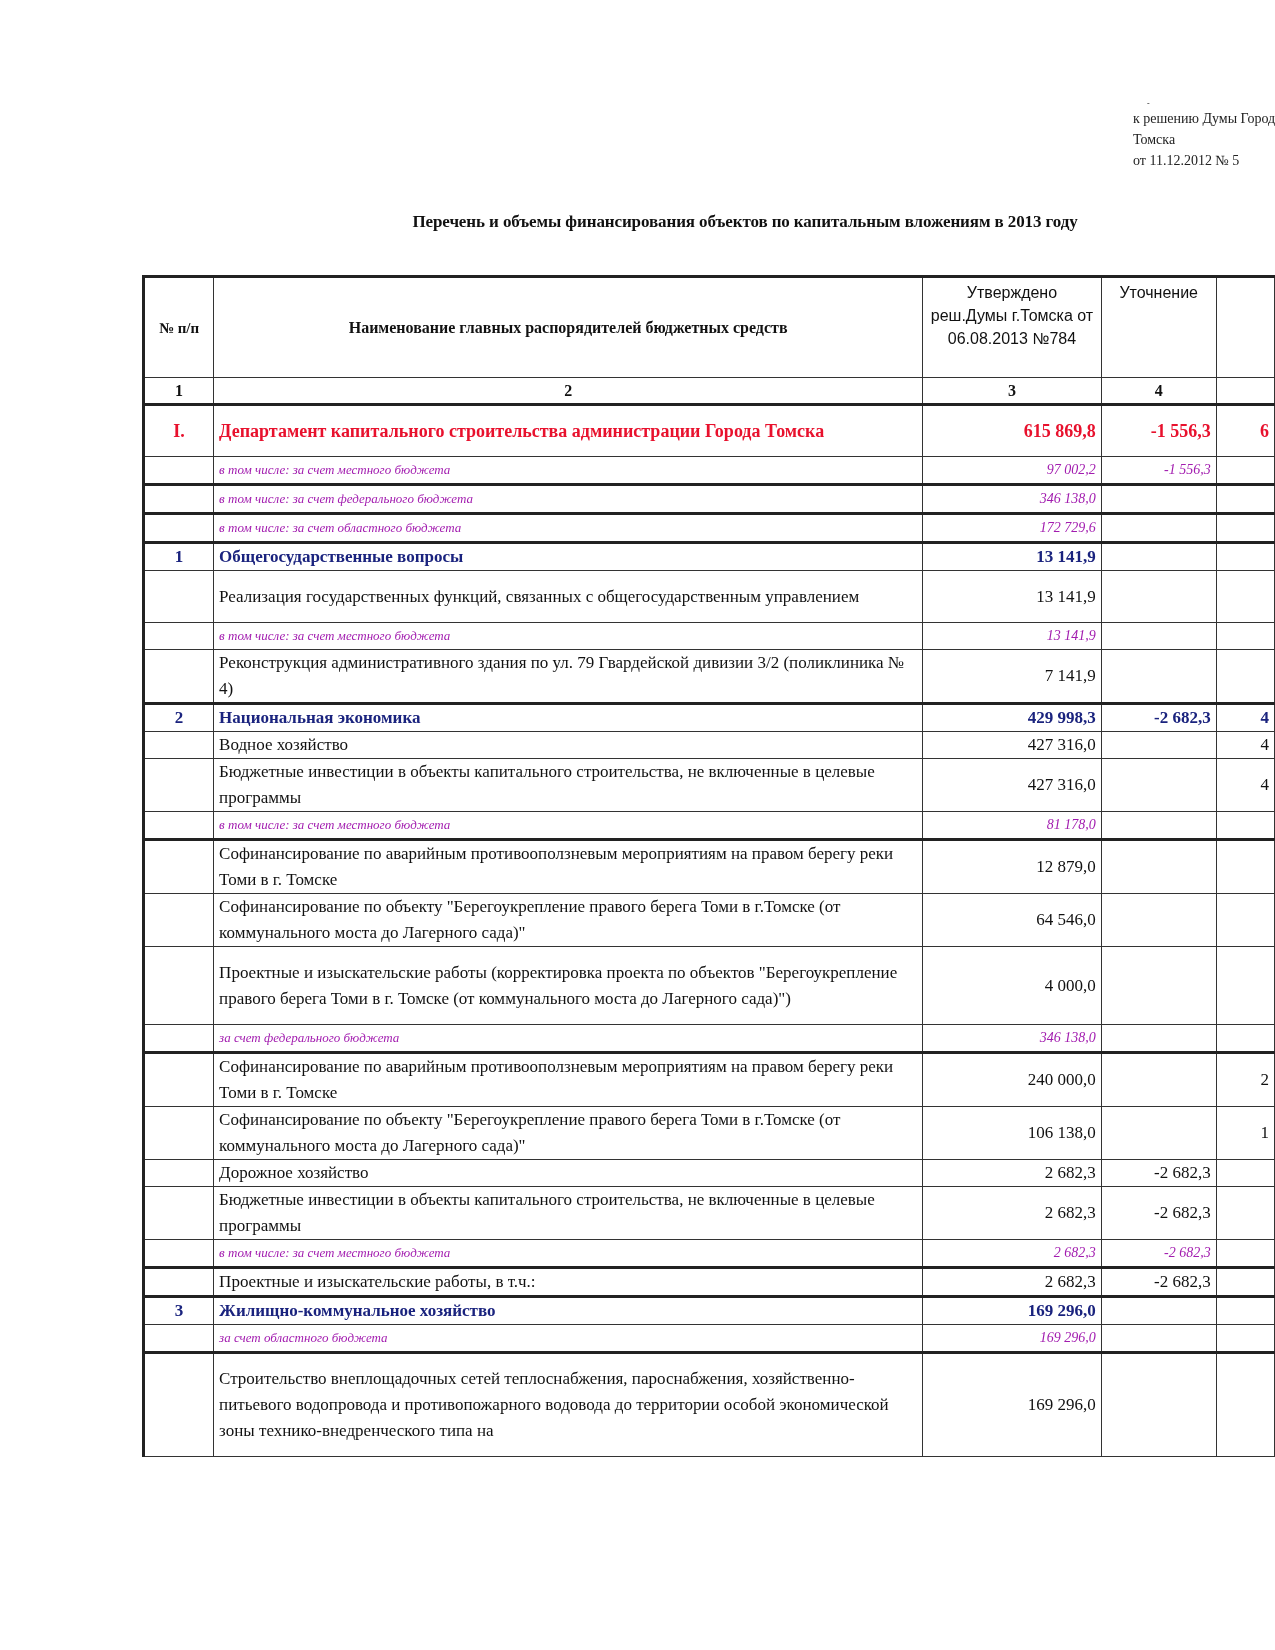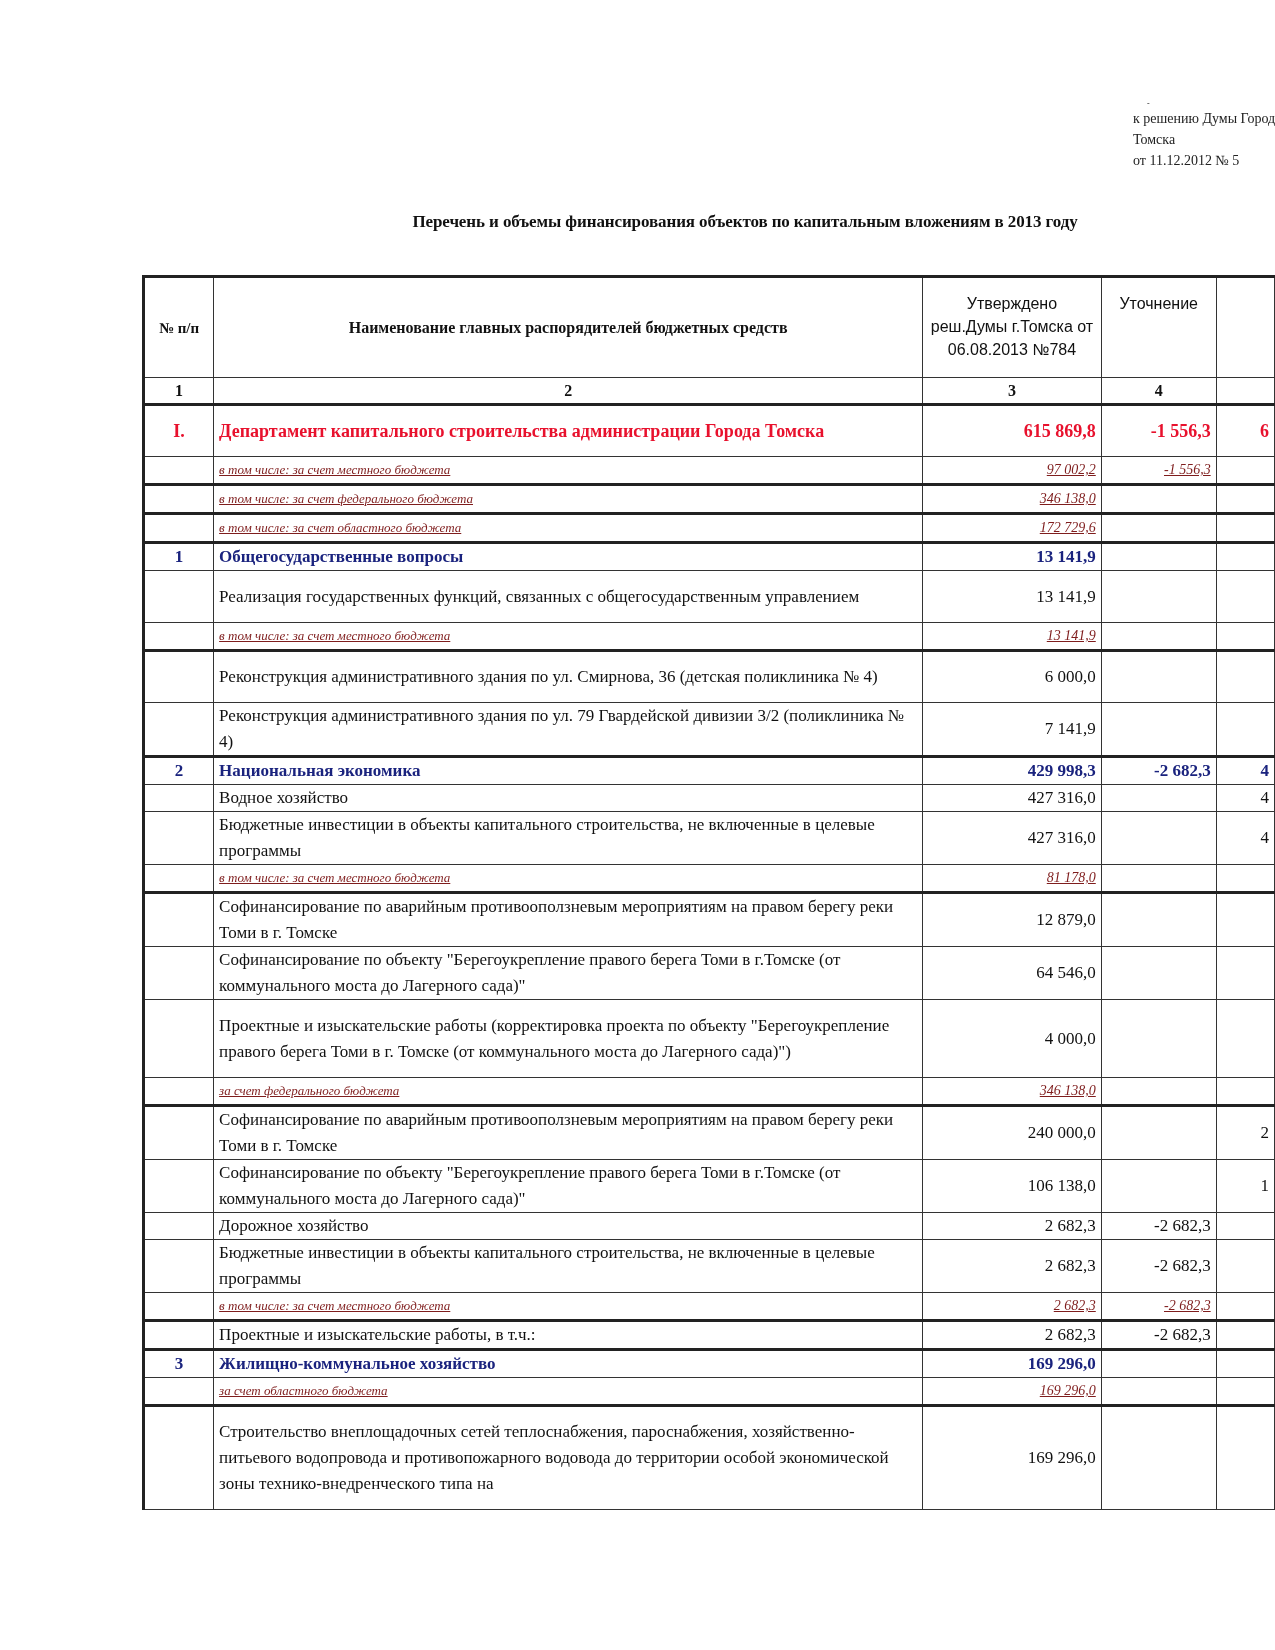--- a/index.html
+++ b/index.html
@@ -20,34 +20,34 @@
   table {
     border-collapse: collapse; table-layout: fixed;
     border-left: 3px solid #222; border-top: 3px solid #222;
   }
   td, th { border: 1.5px solid #333; padding: 0 5px; vertical-align: middle; }
   col.c1 { width: 72px; } col.c2 { width: 732px; } col.c3 { width: 182px; }
   col.c4 { width: 116px; } col.c5 { width: 60px; }
   th.h-no { font-size: 15px; font-weight: bold; text-align: center; line-height: 22px; }
   th.h-name { font-size: 16px; font-weight: bold; text-align: center; }
   th.h-sans { font-family: "Liberation Sans", "DejaVu Sans", sans-serif; font-weight: normal;
-    font-size: 16px; line-height: 23px; text-align: center; vertical-align: top; padding-top: 14px; }
+    font-size: 16px; line-height: 23px; text-align: center; vertical-align: top; padding-top: 3px; }
   tr.head { height: 101px; }
   tr.colnum { height: 27px; border-bottom: 3px solid #222; }
   tr.colnum td { font-weight: bold; font-size: 16px; text-align: center; }
   td.no { text-align: center; font-weight: bold; font-size: 17px; }
   td.num { text-align: right; font-size: 17px; white-space: nowrap; }
   td.name { font-size: 17px; line-height: 26px; }
   tr.dept { height: 52px; }
   tr.dept td { color: #e8112d; font-weight: bold; font-size: 18px; }
   tr.sect td { color: #1a237e; font-weight: bold; font-size: 17px; }
   tr.sect { height: 26px; }
   tr.sub td.name, tr.sub td.num { font-weight: normal; }
   tr.sub { height: 26px; }
-  tr.it td { font-style: italic; font-size: 13px; color: #7f1d1d; text-decoration: underline; }
+  tr.it td { font-style: italic; font-size: 13px; color: #a21caf; }
   tr.it td.num { font-size: 14px; }
   tr.it { height: 25px; }
   tr.reg { height: 52px; }
   tr.reg1 { height: 26px; }
   tr.reg3 { height: 78px; }
   tr.reg4 { height: 104px; }
   tr.thick-top td { border-top: 3px solid #222; }
   .cut { overflow: hidden; }
   .col5 { padding: 0; }
 </style>
@@ -131,27 +131,20 @@
           <td class="num"></td>
           <td class="num cut"></td>
         </tr>
         <tr class="it">
           <td class="no"></td>
           <td class="name">в том числе: за счет местного бюджета</td>
           <td class="num">13 141,9</td>
           <td class="num"></td>
           <td class="num cut"></td>
         </tr>
-        <tr class="reg thick-top">
-          <td class="no"></td>
-          <td class="name">Реконструкция административного здания по ул. Смирнова, 36 (детская поликлиника № 4)</td>
-          <td class="num">6 000,0</td>
-          <td class="num"></td>
-          <td class="num cut"></td>
-        </tr>
         <tr class="reg">
           <td class="no"></td>
           <td class="name">Реконструкция административного здания по ул. 79 Гвардейской дивизии 3/2 (поликлиника № 4)</td>
           <td class="num">7 141,9</td>
           <td class="num"></td>
           <td class="num cut"></td>
         </tr>
         <tr class="sect thick-top">
           <td class="no">2</td>
           <td class="name">Национальная экономика</td>
@@ -189,21 +182,21 @@
         </tr>
         <tr class="reg">
           <td class="no"></td>
           <td class="name">Софинансирование по объекту "Берегоукрепление  правого берега Томи в г.Томске (от коммунального моста до Лагерного сада)"</td>
           <td class="num">64 546,0</td>
           <td class="num"></td>
           <td class="num cut"></td>
         </tr>
         <tr class="reg3">
           <td class="no"></td>
-          <td class="name">Проектные и изыскательские работы (корректировка проекта по объекту "Берегоукрепление правого берега Томи в г. Томске (от коммунального моста до Лагерного сада)")</td>
+          <td class="name">Проектные и изыскательские работы (корректировка проекта по объектов "Берегоукрепление правого берега Томи в г. Томске (от коммунального моста до Лагерного сада)")</td>
           <td class="num">4 000,0</td>
           <td class="num"></td>
           <td class="num cut"></td>
         </tr>
         <tr class="it">
           <td class="no"></td>
           <td class="name">за счет федерального бюджета</td>
           <td class="num">346 138,0</td>
           <td class="num"></td>
           <td class="num cut"></td>

